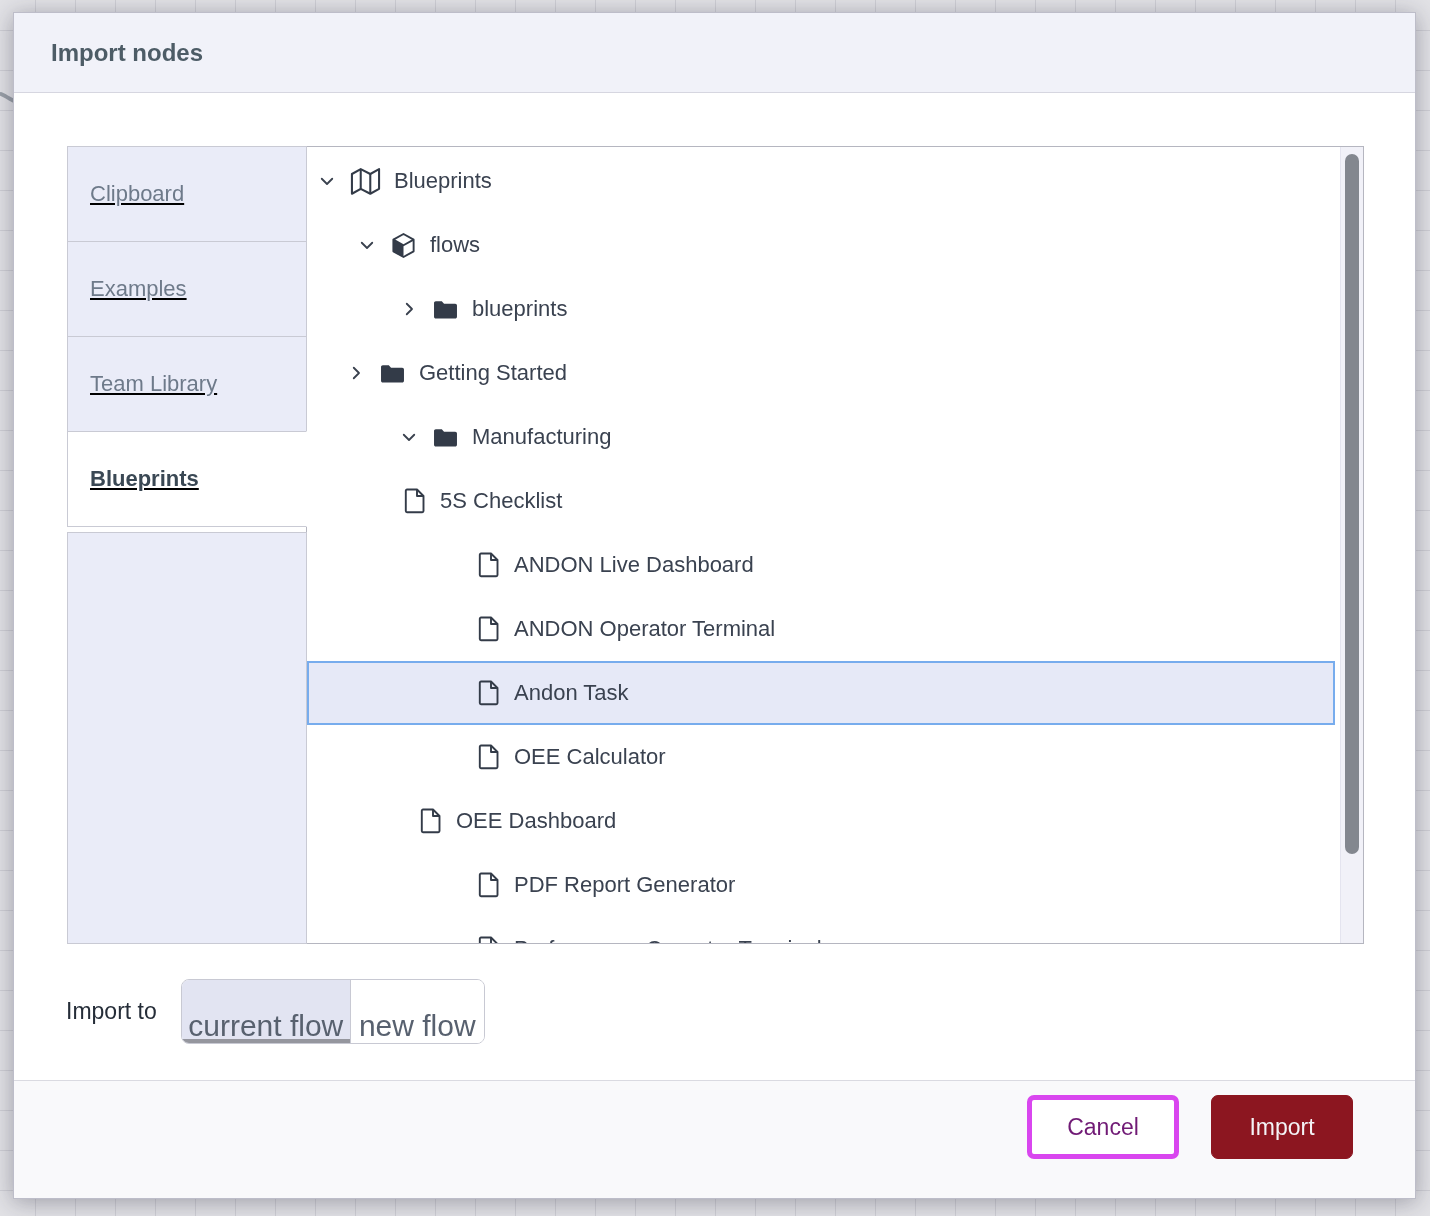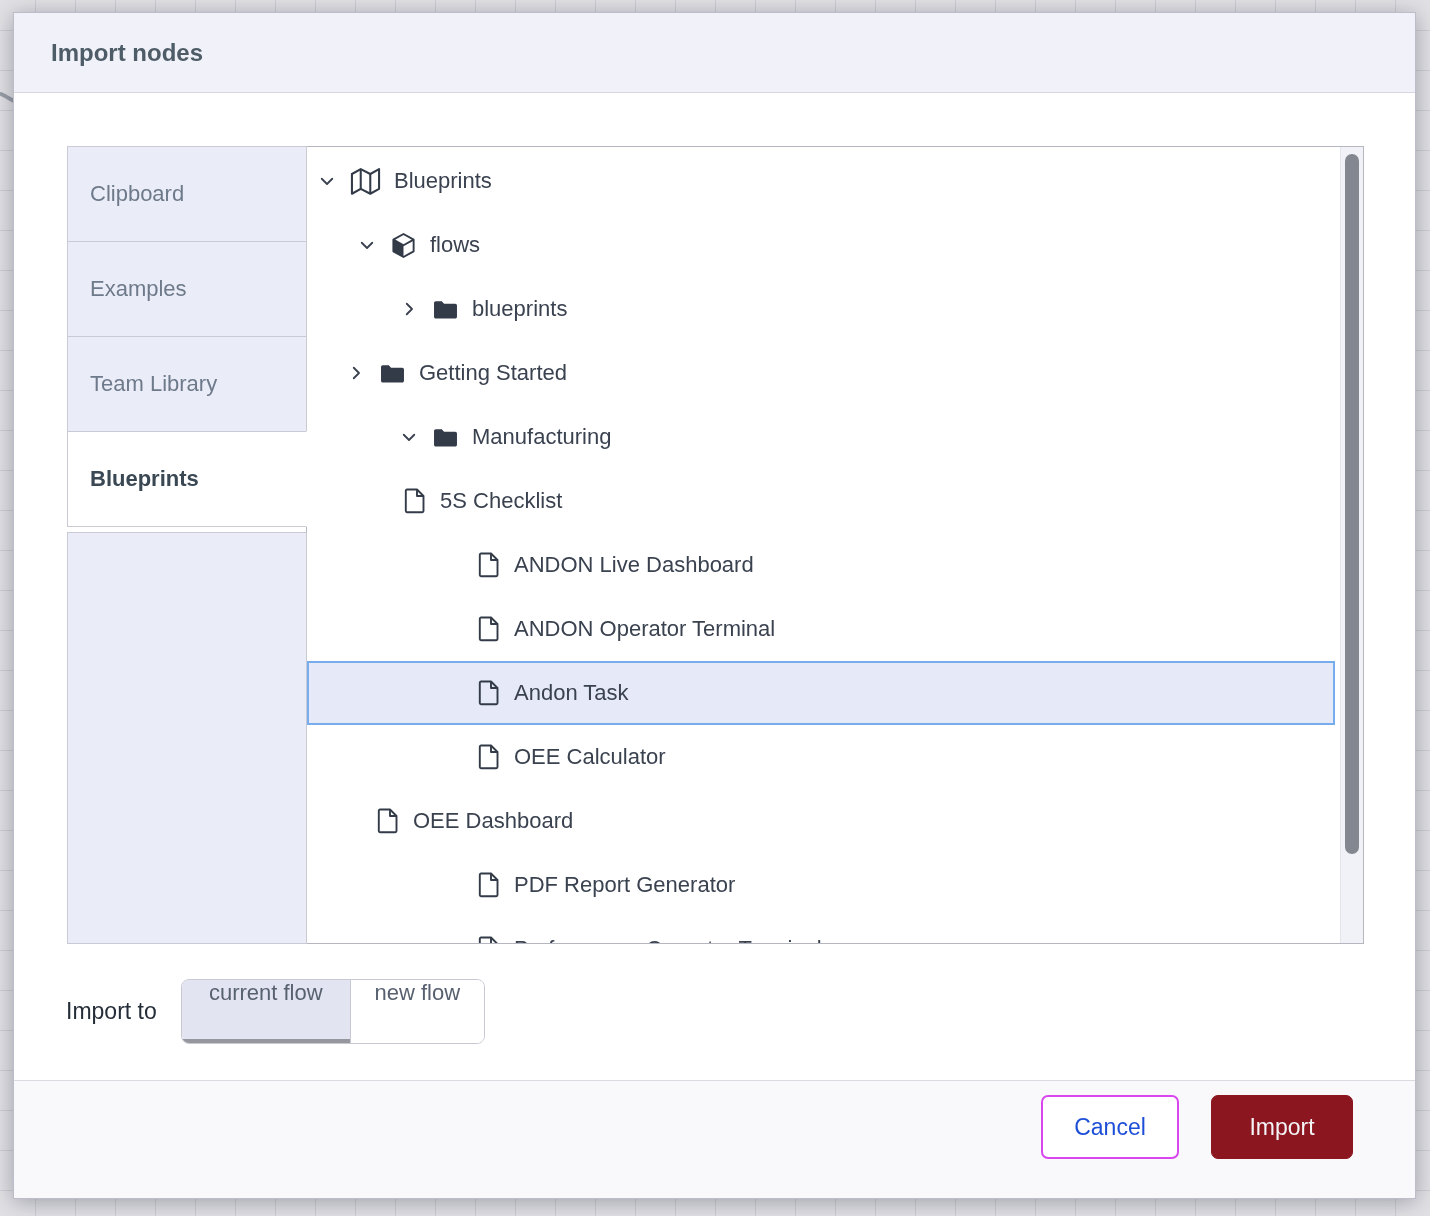--- a/index.html
+++ b/index.html
@@ -22,21 +22,21 @@
   }
   .dialog-header {
     height:80px; background:#f1f2f9; border-bottom:1px solid #d6d6e0;
     display:flex; align-items:center; padding-left:37px;
   }
   .dialog-title { font-size:24px; font-weight:bold; color:#4d5c66; }
   .dialog-body { position:absolute; left:0; right:0; top:81px; bottom:0; background:#fff; }
 
   .library-panel { position:absolute; left:53px; top:52px; width:1297px; height:798px; display:flex; }
 
-  .sidebar { width:240px; display:flex; flex-direction:column; z-index:2; margin-right:-1px; }
+  .sidebar { width:240px; display:flex; flex-direction:column; z-index:2; margin-right:-1px;text-decoration:underline; }
   .tab {
     height:96px; margin-top:-1px; background:#eaecf8; border:1px solid #c9cad4;
     display:flex; align-items:center; padding-left:22px;
     font-size:22px; color:#6e7a8a; cursor:pointer;
   }
   .tab:first-child { margin-top:0; }
   .tab.selected { background:#ffffff; border-right:1px solid #ffffff; color:#3a4854; font-weight:bold; }
   .tab-filler { margin-top:5px; flex:1; background:#eaecf8; border:1px solid #c9cad4; }
 
   .tree-panel { flex:1; position:relative; background:#fff; border:1px solid #b5b6c0; overflow:hidden; padding-top:2px; }
@@ -53,33 +53,33 @@
     background:#f1f1f8; border-left:1px solid #e4e4ef;
   }
   .tree-scrollbar .thumb {
     position:absolute; top:7px; left:4px; width:14px; height:700px;
     background:#83878f; border-radius:8px;
   }
 
   .import-to-row { position:absolute; left:52px; top:885px; height:65px; display:flex; align-items:center; gap:24px; }
   .import-to-label { font-size:23px; color:#252d38; }
   .segment-group { display:flex; height:65px; border:1px solid #c8c9d3; border-radius:8px; overflow:hidden; background:#fff; }
-  .segment { display:flex; align-items:flex-start; justify-content:center; font-size:22px; color:#58616f; cursor:pointer; background:#fff; }
+  .segment { display:flex; align-items:flex-end; justify-content:center; font-size:30px; color:#58616f; cursor:pointer; background:#fff; }
   .segment.current { width:168px; }
   .segment.new { width:134px; border-left:1px solid #c8c9d3; }
   .segment.selected { background:#e2e4f2; box-shadow:inset 0 -4px 0 #95969e; }
 
   .dialog-footer {
     position:absolute; left:0; right:0; bottom:0; height:118px;
     background:#f9f9fb; border-top:1px solid #dadae1;
   }
   .btn { position:absolute; top:14px; height:64px; border-radius:7px; font-size:23px;
     display:flex; align-items:center; justify-content:center; cursor:pointer;
     font-family:"Liberation Sans","DejaVu Sans",sans-serif; }
-  .btn-cancel { right:236px; width:138px; background:#ffffff; border:2px solid #d946ef; color:#1d4ed8; }
+  .btn-cancel { right:236px; width:152px; background:#ffffff; border:5px solid #d946ef; color:#701a75; }
   .btn-import { right:62px; width:142px; background:#8c1620; border:1px solid #8c1620; color:#f4f4f6; }
 </style>
 </head>
 <body>
 
 <svg class="canvas-wire" width="30" height="34" viewBox="0 0 30 34">
   <path d="M1 6 C10 10 20 18 27 17" fill="none" stroke="#9aa0a8" stroke-width="4" stroke-linecap="round"></path>
 </svg>
 
 <div class="dialog">
@@ -214,21 +214,21 @@
             </div>
             <div class="tree-row" style="padding-left: 170px;">
               <span class="tree-icon">
                 <svg width="24" height="28" viewBox="0 0 24 28" fill="none" stroke="currentColor" stroke-width="1.9" stroke-linejoin="round">
                   <path d="M4 2.5h10L20.5 9v15a1.2 1.2 0 0 1-1.2 1.2H4A1.2 1.2 0 0 1 2.8 24V3.7A1.2 1.2 0 0 1 4 2.5z"></path>
                   <polyline points="14 2.5 14 9 20.5 9"></polyline>
                 </svg>
               </span>
               <span>OEE Calculator</span>
             </div>
-            <div class="tree-row" style="padding-left: 69px;">
+            <div class="tree-row" style="padding-left: 112px;">
               <span class="tree-icon">
                 <svg width="24" height="28" viewBox="0 0 24 28" fill="none" stroke="currentColor" stroke-width="1.9" stroke-linejoin="round">
                   <path d="M4 2.5h10L20.5 9v15a1.2 1.2 0 0 1-1.2 1.2H4A1.2 1.2 0 0 1 2.8 24V3.7A1.2 1.2 0 0 1 4 2.5z"></path>
                   <polyline points="14 2.5 14 9 20.5 9"></polyline>
                 </svg>
               </span>
               <span>OEE Dashboard</span>
             </div>
             <div class="tree-row" style="padding-left: 170px;">
               <span class="tree-icon">

